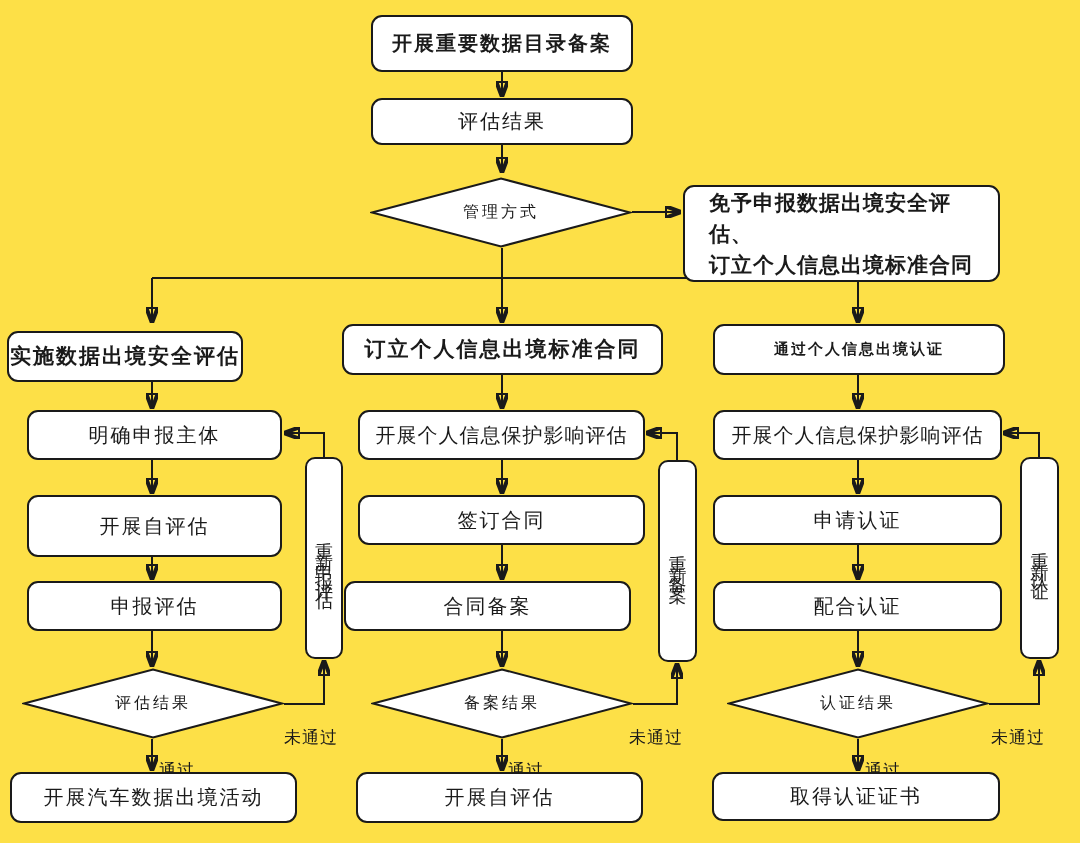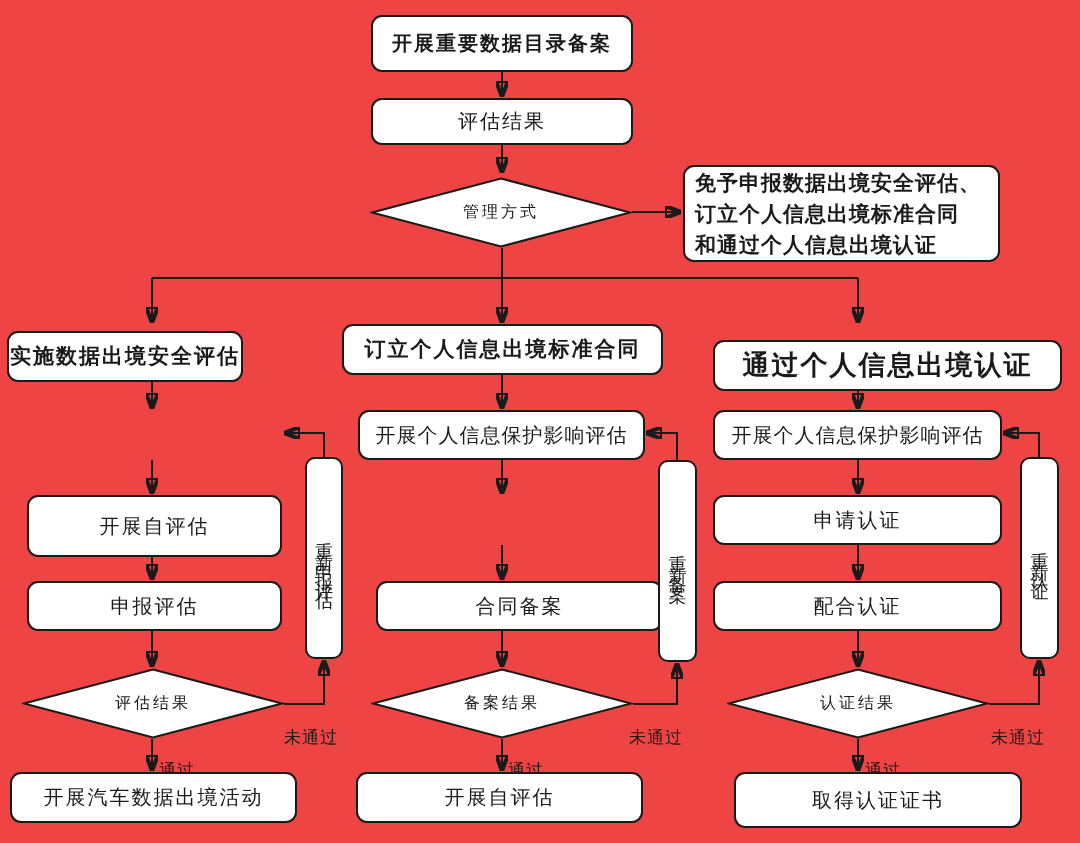--- a/index.html
+++ b/index.html
@@ -1,33 +1,33 @@
 <!DOCTYPE html>
 <html><head>
 <meta charset="utf-8">
 <style>
   html,body { margin:0; padding:0; background:#ffffff; }
   #stage {
-    position:relative; width:1080px; height:843px; background:#ef4444;
+    position:relative; width:1080px; height:843px; background:#fde047;
     font-family:"Liberation Serif","DejaVu Serif",serif; color:#1a1a1a;
     overflow:hidden;
   }
   .wires { position:absolute; left:0; top:0; }
   .wires path { fill:none; stroke:#1a1a1a; stroke-width:2; }
   .node {
     position:absolute; box-sizing:border-box;
     display:flex; align-items:center; justify-content:center;
     background:#ffffff; border:2px solid #1a1a1a; border-radius:11px;
     font-size:20px; letter-spacing:2px; text-align:center; line-height:1.25;
   }
   .sans-bold { font-family:"Liberation Sans","DejaVu Sans",sans-serif; font-weight:700; }
   .serif-bold { font-weight:700; }
   .multiline {
     flex-direction:column; align-items:flex-start; justify-content:center;
-    text-align:left; padding:4px 10px; font-size:21px; line-height:31px; letter-spacing:1px;
+    text-align:left; padding:4px 24px; font-size:21px; line-height:31px; letter-spacing:1px;margin-top:20px;
   }
   .diamond { position:absolute; }
   .diamond svg { position:absolute; left:0; top:0; }
   .diamond polygon { fill:#ffffff; stroke:#1a1a1a; stroke-width:2; }
   .dlabel {
     position:absolute; left:0; top:0; right:0; bottom:0;
     display:flex; align-items:center; justify-content:center;
     font-size:16px; letter-spacing:3px;
   }
   .vbox {
@@ -100,32 +100,33 @@
   <div class="diamond" style="left:370px;top:177px;width:262px;height:71px">
     <svg width="262" height="71">
       <polygon points="2,35.5 131,1.5 260,35.5 131,69.5"></polygon>
     </svg>
     <span class="dlabel">管理方式</span>
   </div>
 
   <div class="node sans-bold multiline" style="left:683px;top:165px;width:317px;height:97px">
     <div>免予申报数据出境安全评估、</div>
     <div>订立个人信息出境标准合同</div>
-    <div>和通过个人信息出境认证</div>
   </div>
 
   <div class="node sans-bold" style="left:7px;top:331px;width:236px;height:51px;font-size:21px">实施数据出境安全评估</div>
   <div class="node sans-bold" style="left:342px;top:324px;width:321px;height:51px;font-size:21px">订立个人信息出境标准合同</div>
-  <div class="node sans-bold" style="left:713px;top:340px;width:349px;height:51px;font-size:27px">通过个人信息出境认证</div>
+  <div class="node sans-bold" style="left:713px;top:324px;width:292px;height:51px;font-size:15px">通过个人信息出境认证</div>
 
+  <div class="node" style="left:27px;top:410px;width:255px;height:50px">明确申报主体</div>
   <div class="node" style="left:27px;top:495px;width:255px;height:62px">开展自评估</div>
   <div class="node" style="left:27px;top:581px;width:255px;height:50px">申报评估</div>
 
   <div class="node" style="left:358px;top:410px;width:287px;height:50px;letter-spacing:1px">开展个人信息保护影响评估</div>
-  <div class="node" style="left:376px;top:581px;width:287px;height:50px">合同备案</div>
+  <div class="node" style="left:358px;top:495px;width:287px;height:50px">签订合同</div>
+  <div class="node" style="left:344px;top:581px;width:287px;height:50px">合同备案</div>
 
   <div class="node" style="left:713px;top:410px;width:289px;height:50px;letter-spacing:1px">开展个人信息保护影响评估</div>
   <div class="node" style="left:713px;top:495px;width:289px;height:50px">申请认证</div>
   <div class="node" style="left:713px;top:581px;width:289px;height:50px">配合认证</div>
 
   <div class="vbox" style="left:305px;top:457px;width:38px;height:202px">
     <span>重新申报评估</span>
   </div>
   <div class="vbox" style="left:658px;top:460px;width:39px;height:202px">
     <span>重新备案</span>
@@ -155,15 +156,15 @@
 
   <div class="edge-label" style="left:159px;top:742px">通过</div>
   <div class="edge-label" style="left:508px;top:742px">通过</div>
   <div class="edge-label" style="left:865px;top:742px">通过</div>
   <div class="edge-label" style="left:284px;top:709px">未通过</div>
   <div class="edge-label" style="left:629px;top:709px">未通过</div>
   <div class="edge-label" style="left:991px;top:709px">未通过</div>
 
   <div class="node" style="left:10px;top:772px;width:287px;height:51px">开展汽车数据出境活动</div>
   <div class="node" style="left:356px;top:772px;width:287px;height:51px">开展自评估</div>
-  <div class="node" style="left:734px;top:772px;width:288px;height:56px">取得认证证书</div>
+  <div class="node" style="left:712px;top:772px;width:288px;height:49px">取得认证证书</div>
 
 </div>
 
 </body></html>

